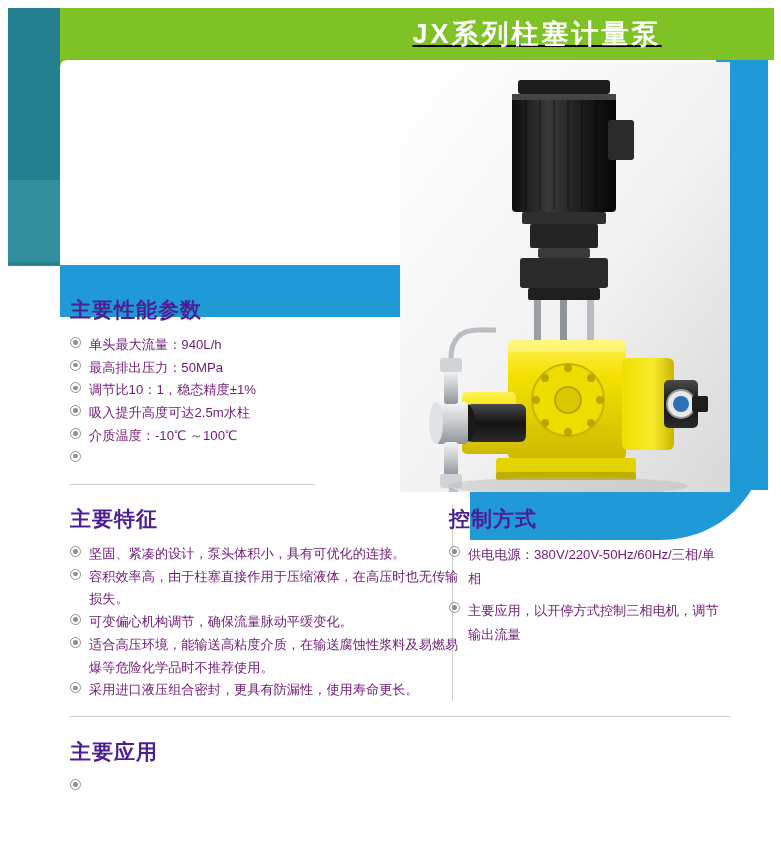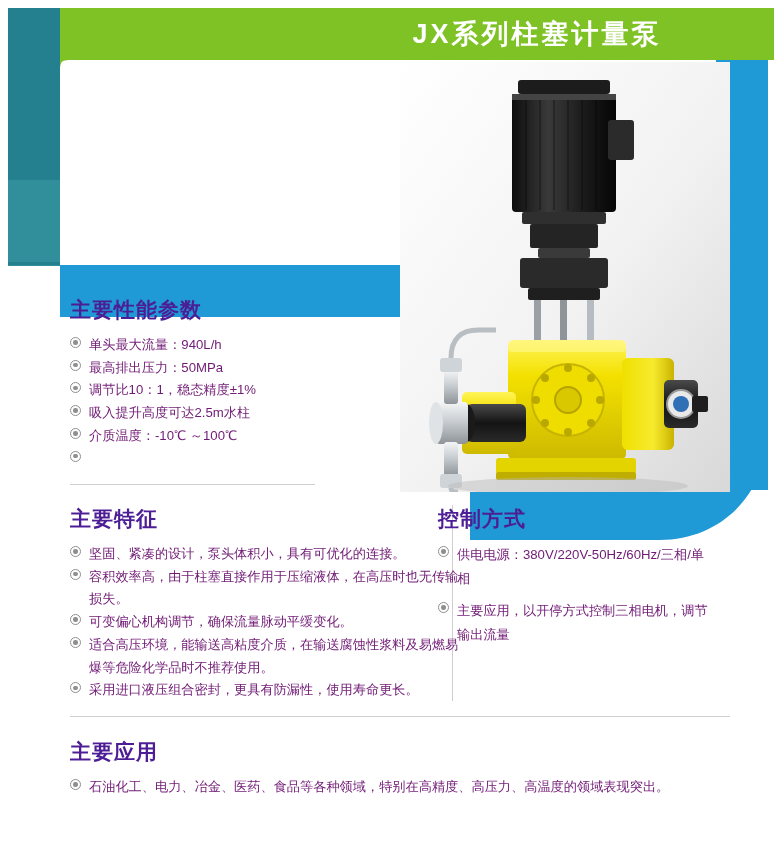--- a/index.html
+++ b/index.html
@@ -15,21 +15,21 @@
 
   
   #deco { position: absolute; inset: 0; pointer-events: none; }
 
   
   .banner {
     position: absolute;
     left: 300px; top: 8px;
     width: 474px; height: 52px;
     background: #7ec225;
-    display: flex; align-items: center; justify-content: center;
+    display: flex; align-items: center; justify-content: center; text-decoration: underline;
   }
   .banner-title {
     color: #ffffff;
     font-size: 27px;
     font-weight: bold;
     letter-spacing: 3px;
   }
 
   
   .product-wrap {
@@ -68,21 +68,21 @@
     position: absolute;
     left: 2.3px; top: 2.3px;
     width: 4.4px; height: 4.4px;
     background: #8f8f8f;
     border-radius: 50%;
   }
 
   
   #perf-block { position: absolute; left: 70px; top: 296px; width: 330px; }
   #feat-block { position: absolute; left: 70px; top: 505px; width: 395px; }
-  #ctrl-block { position: absolute; left: 438px; top: 505px; width: 270px; }
+  #ctrl-block { position: absolute; left: 449px; top: 505px; width: 270px; }
   #app-block  { position: absolute; left: 70px; top: 738px; width: 660px; }
 
   #ctrl-block ul.bullets > li { line-height: 1.85; margin-bottom: 7px; }
 
   
   .hr {
     position: absolute;
     height: 1px;
     background: #cfcfcf;
   }
@@ -270,15 +270,15 @@
     <li><span class="mk"></span><span>供电电源：380V/220V-50Hz/60Hz/三相/单相</span></li>
     <li><span class="mk"></span><span>主要应用，以开停方式控制三相电机，调节输出流量</span></li>
   </ul>
 </div>
 
 <div class="hr" id="hr2"></div>
 
 <div id="app-block">
   <h2 class="sec-title">主要应用</h2>
   <ul class="bullets">
-    <li><span class="mk"></span><span>石油化工、电力、冶金、医药、食品等各种领域，特别在高精度、高压力、高温度的领域表现突出。</span></li>
+    <li><span class="mk"></span></li>
   </ul>
 </div>
 
 </body></html>

